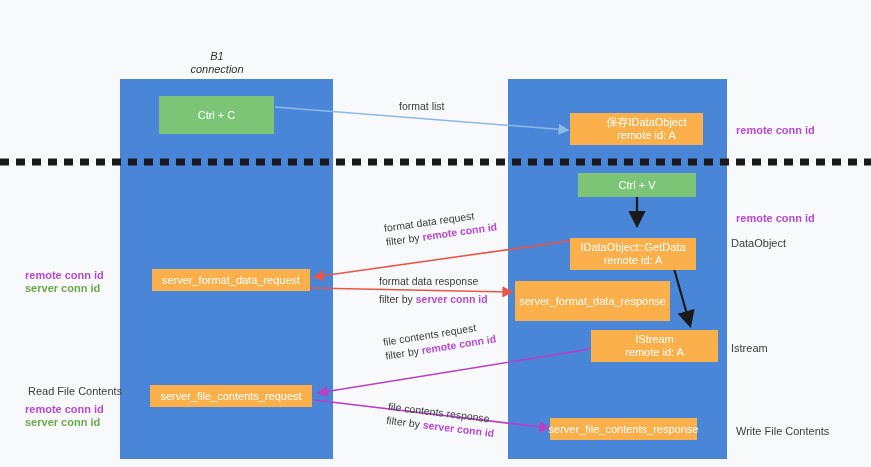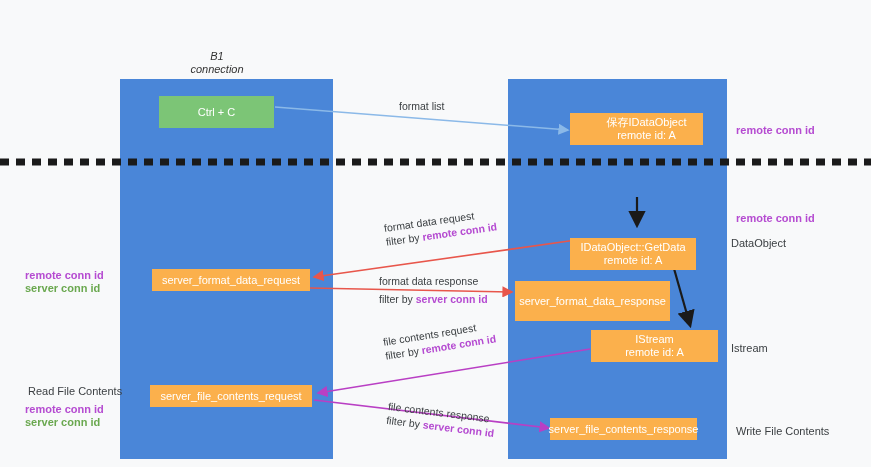--- a/index.html
+++ b/index.html
@@ -59,29 +59,32 @@
 
     <line x1="671" y1="258" x2="690" y2="325" stroke="#1a1a1a" stroke-width="2.2" marker-end="url(#ah-black)"></line>
 
     <line x1="590" y1="349" x2="318" y2="393" stroke="#b93fc4" stroke-width="1.6" marker-end="url(#ah-mag)"></line>
 
     <line x1="314" y1="400" x2="549" y2="428" stroke="#b93fc4" stroke-width="1.6" marker-end="url(#ah-mag)"></line>
 
     <line x1="0" y1="162" x2="871" y2="162" stroke="#1a1a1a" stroke-width="7" stroke-dasharray="9 7"></line>
   </svg>
 
-  <div class="box green" style="left:159px;top:96px;width:115px;height:32px;">
+  <div class="box green" style="left:159px;top:96px;width:115px;height:38px;">
     <span>Ctrl + C</span>
   </div>
 
   <div class="box orange" style="left:570px;top:113px;width:133px;height:32px;padding-left:20px;">
     <span>保存IDataObject</span>
     <span>remote id: A</span>
   </div>
 
+  <div class="box green" style="left:578px;top:173px;width:118px;height:24px;">
+    <span>Ctrl + V</span>
+  </div>
 
   <div class="box orange" style="left:570px;top:238px;width:126px;height:32px;">
     <span>IDataObject::GetData</span>
     <span>remote id: A</span>
   </div>
 
   <div class="box orange" style="left:152px;top:269px;width:158px;height:22px;align-items:center;">
     <span>server_format_data_request</span>
   </div>
 

